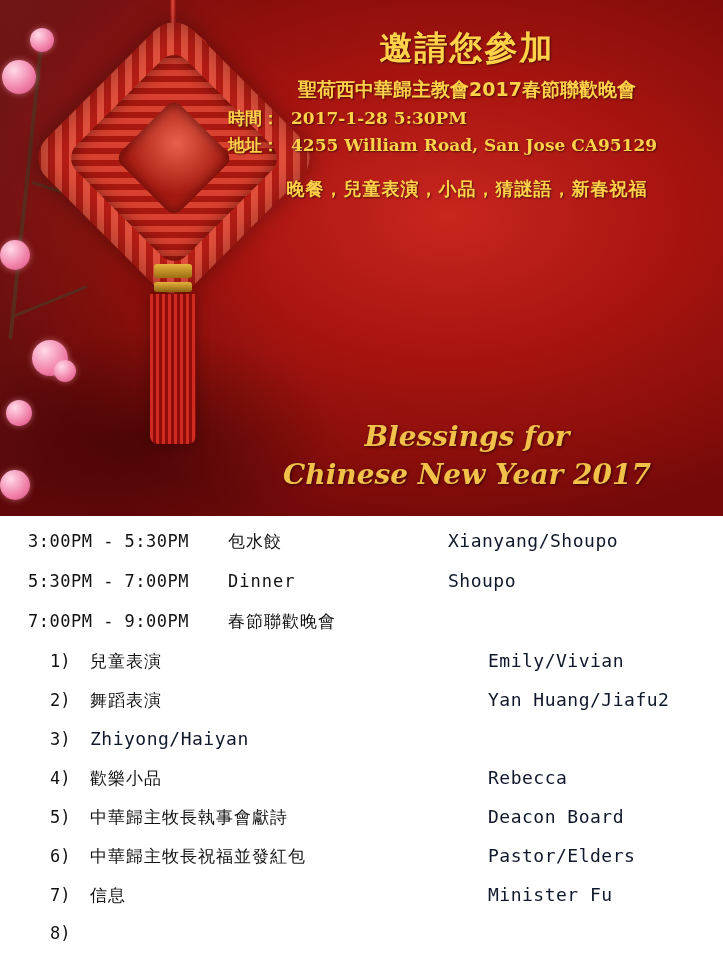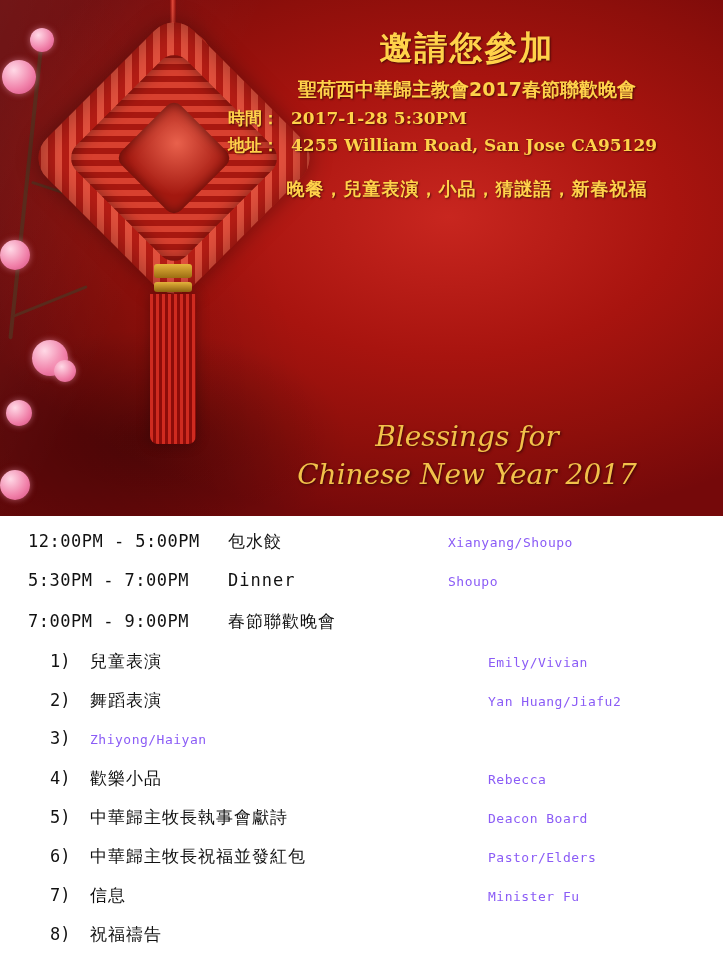--- a/index.html
+++ b/index.html
@@ -218,21 +218,21 @@
   }
   .blessing {
     position: absolute;
     left: 224px;
     top: 418px;
     width: 486px;
     z-index: 3;
     text-align: center;
     font-family: "DejaVu Serif", serif;
     font-style: italic;
-    font-weight: normal;
+    font-weight: bold;
     font-size: 28px;
     line-height: 1.35;
     color: #f2c14a;
     text-shadow: 1px 1px 3px rgba(0,0,0,0.6);
   }
 
   
   .schedule {
     position: relative;
     width: 723px;
@@ -265,22 +265,22 @@
     color: #111;
     letter-spacing: 1px;
   }
   .col-item.mono {
     font-family: "DejaVu Sans Mono", monospace;
     letter-spacing: 1px;
   }
   .col-person {
     flex: 1 1 auto;
     font-family: "DejaVu Sans Mono", monospace;
-    font-size: 13px;
-    color: #8b5cf6;
+    font-size: 18px;
+    color: #0f172a;
     letter-spacing: 0.5px;
   }
   .sub .col-num {
     width: 40px;
     flex: 0 0 40px;
     font-family: "DejaVu Sans Mono", monospace;
     font-size: 17px;
     color: #111;
   }
   .sub .col-item {
@@ -336,21 +336,21 @@
 
   <div class="blessing">
     <div>Blessings for</div>
     <div>Chinese New Year 2017</div>
   </div>
 </div>
 
 <div class="schedule">
 
   <div class="sched-row">
-    <div class="col-time">12:00PM - 5:00PM</div>
+    <div class="col-time">3:00PM - 5:30PM</div>
     <div class="col-item">包水餃</div>
     <div class="col-person">Xianyang/Shoupo</div>
   </div>
 
   <div class="sched-row">
     <div class="col-time">5:30PM - 7:00PM</div>
     <div class="col-item mono">Dinner</div>
     <div class="col-person">Shoupo</div>
   </div>
 
@@ -396,16 +396,15 @@
   </div>
 
   <div class="sched-row sub">
     <div class="col-num">7)</div>
     <div class="col-item">信息</div>
     <div class="col-person">Minister Fu</div>
   </div>
 
   <div class="sched-row sub">
     <div class="col-num">8)</div>
-    <div class="col-item">祝福禱告</div>
   </div>
 
 </div>
 
 </body></html>

